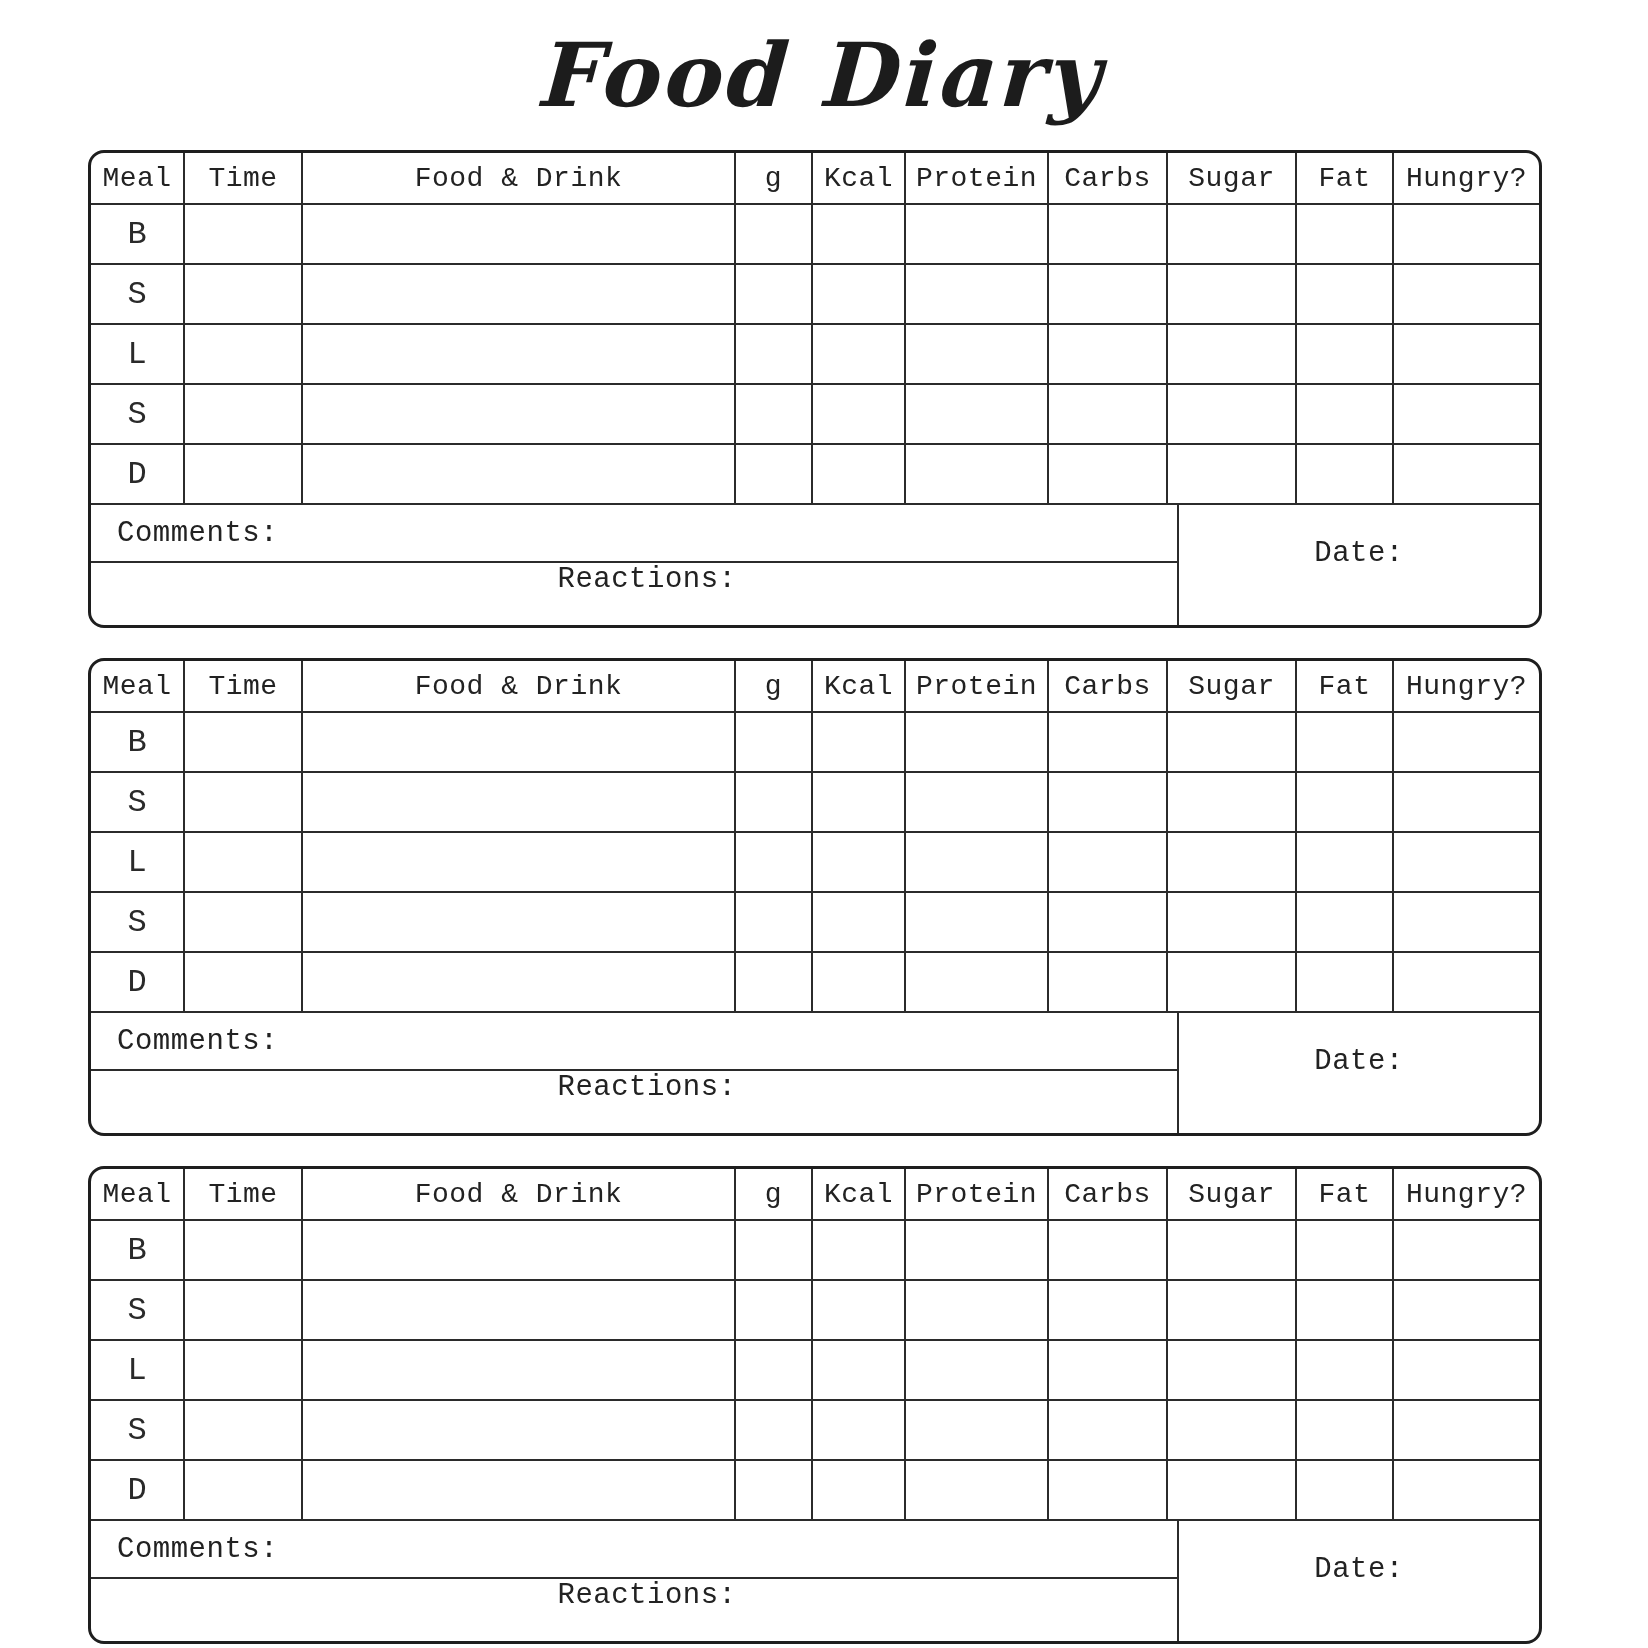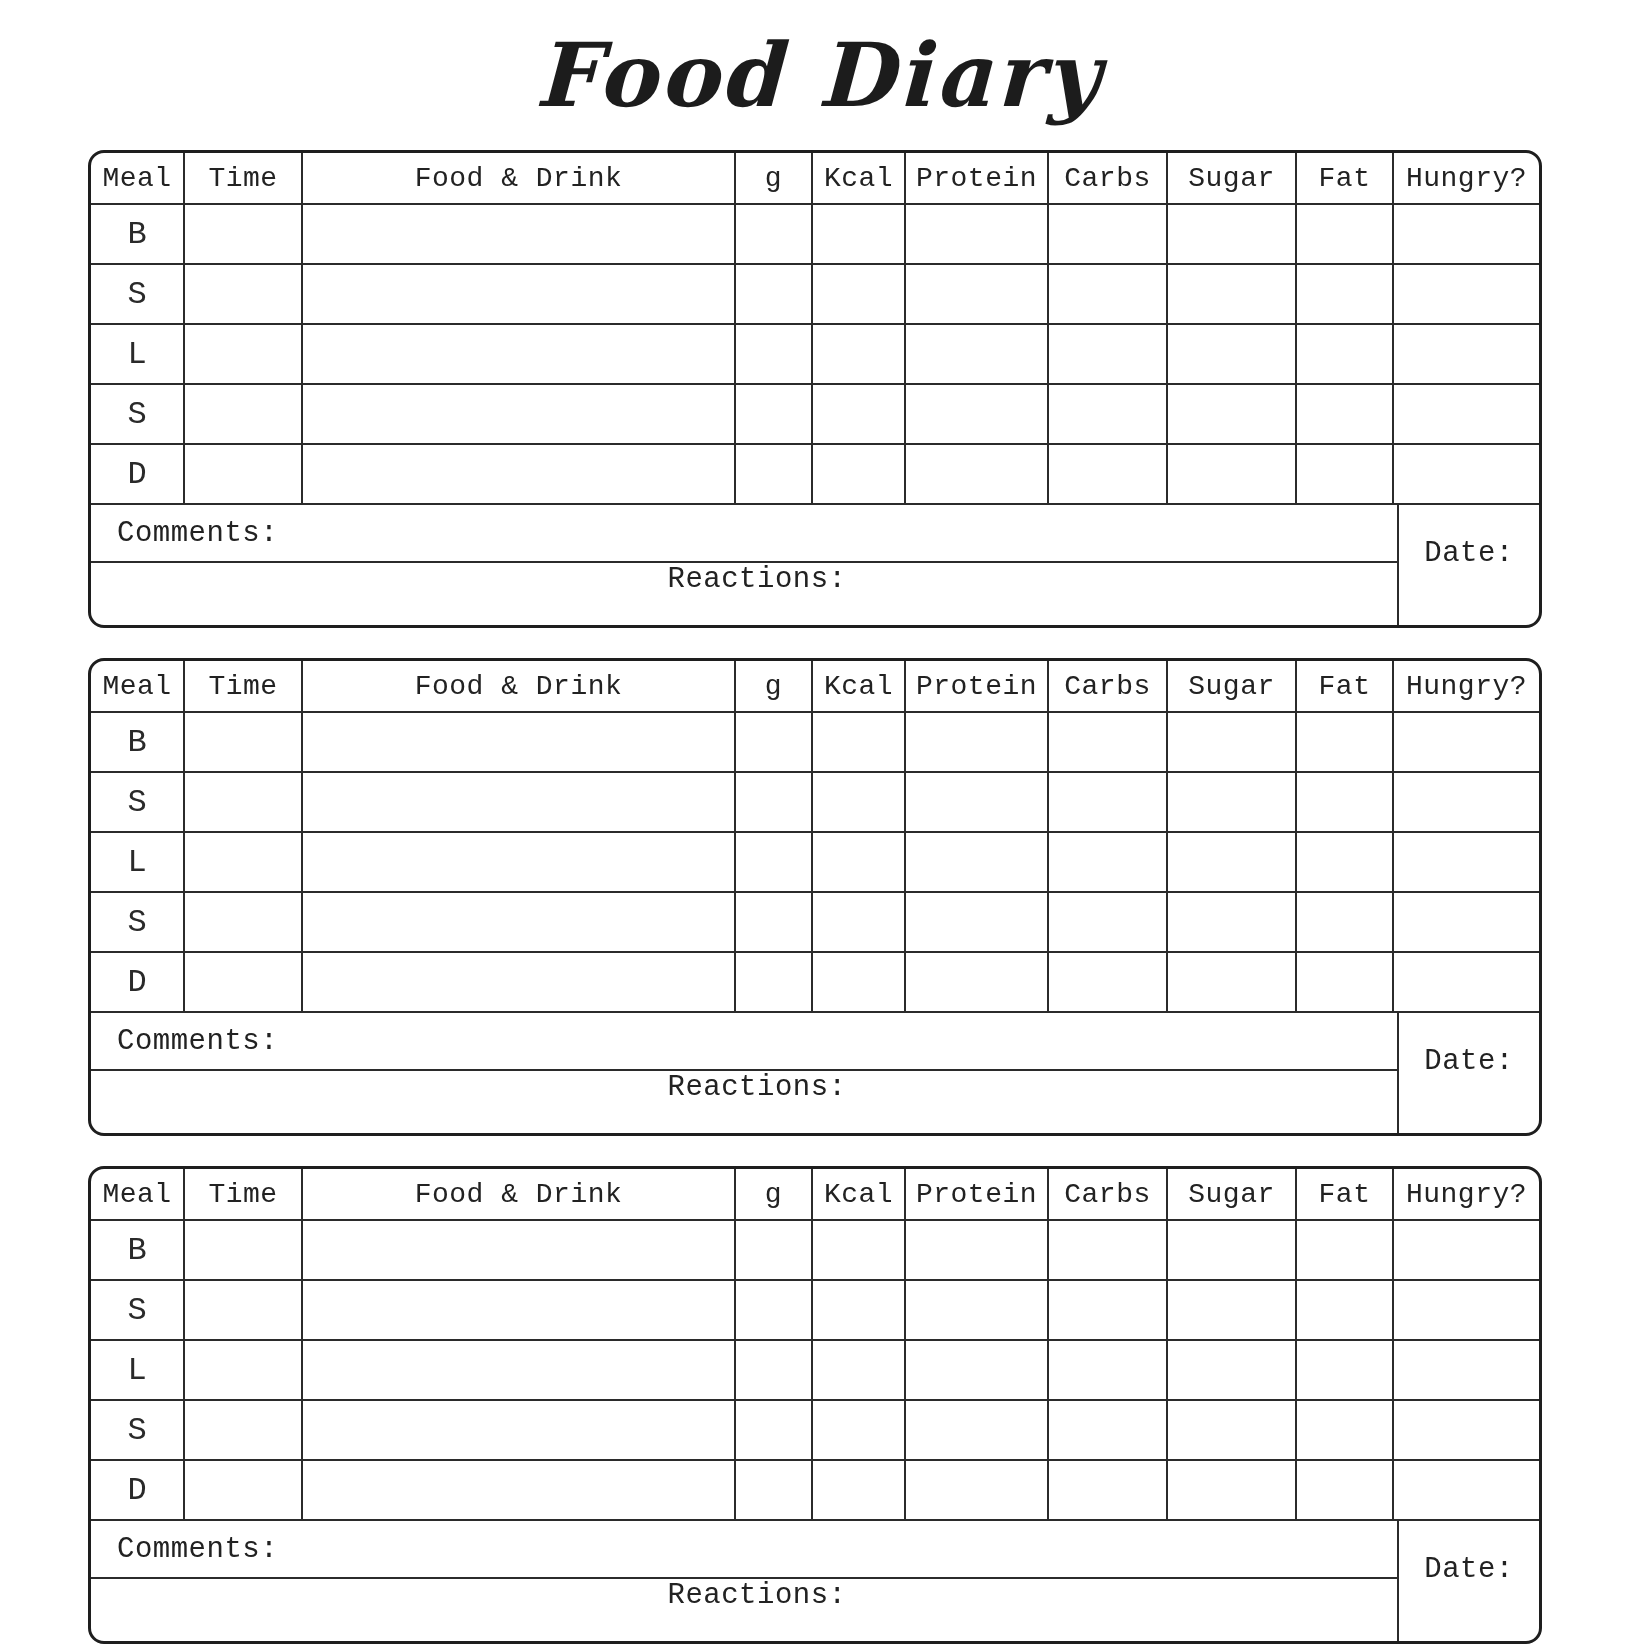--- a/index.html
+++ b/index.html
@@ -70,21 +70,21 @@
   }
   .data-row .cell { height: 60px; }
   .data-row .meal-cell {
     font-size: 32px;
     color: #2a2a2a;
   }
 
   
   .footer { display: flex; }
   .footer-left {
-    width: 1308px;
+    width: 1088px;
     box-sizing: border-box;
     border-right: 2px solid #2b2b2b;
     flex: none;
   }
   .comments-row, .reactions-row {
     display: flex;
     align-items: center;
     padding-left: 26px;
     font-size: 29px;
     letter-spacing: 0.5px;

